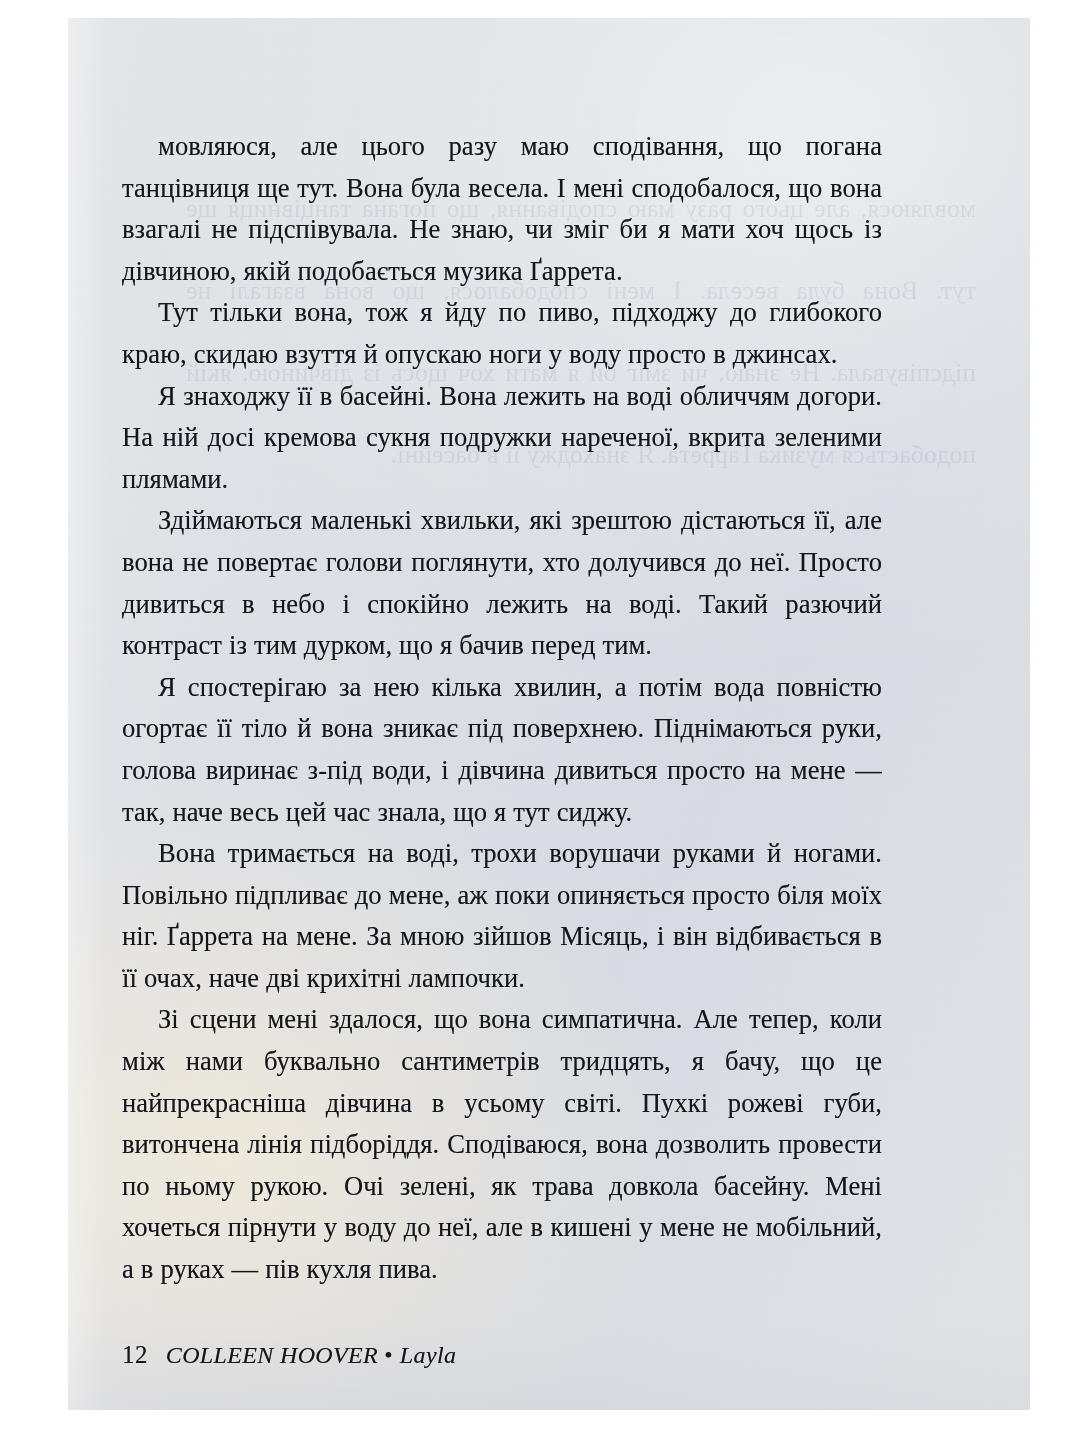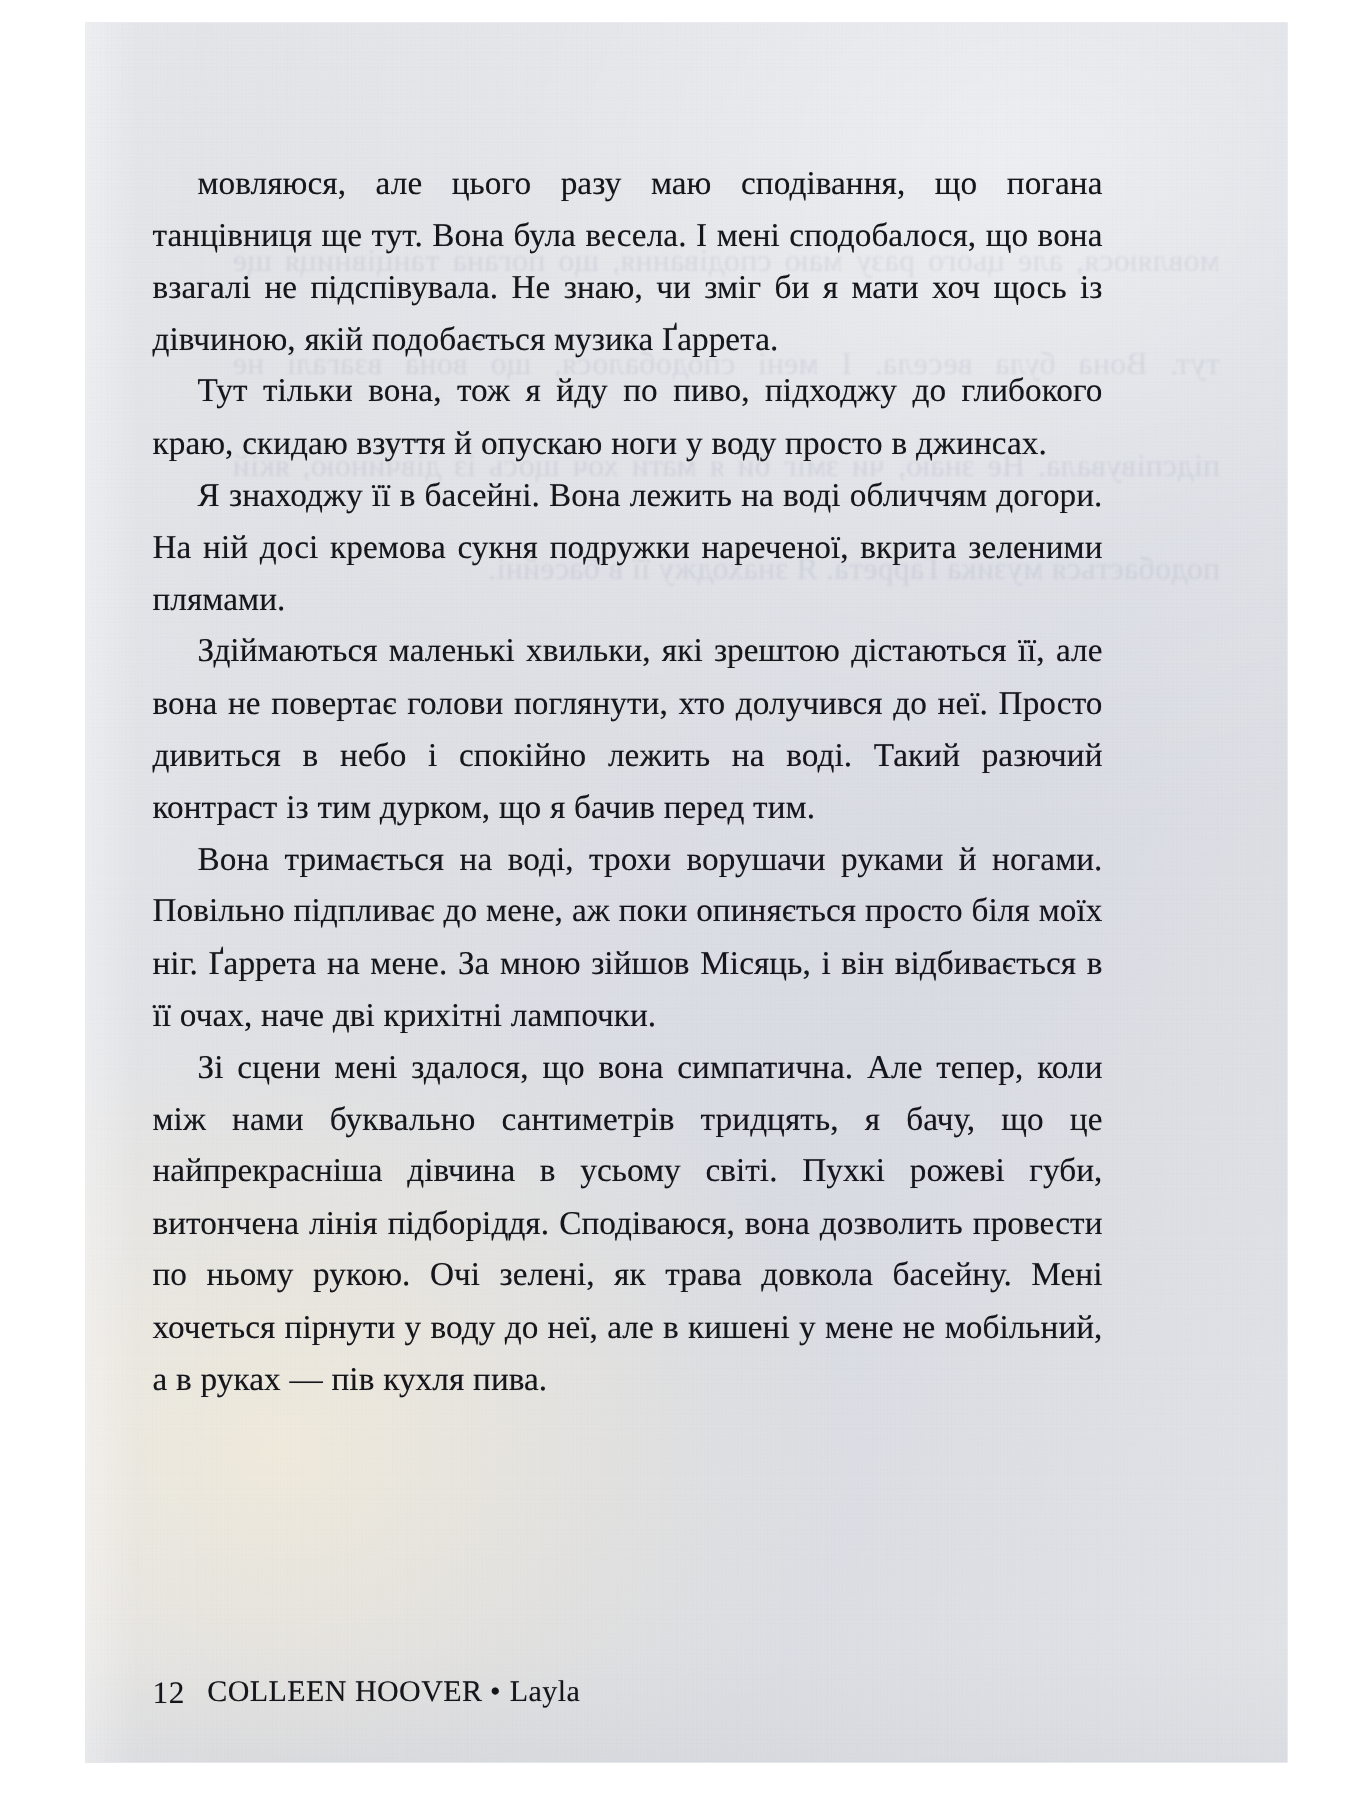--- a/index.html
+++ b/index.html
@@ -130,31 +130,32 @@
   .text-column, .page-footer {
     text-shadow: 0 0 0.55px rgba(20,22,28,0.42);
   }
 
   
   .page-footer {
     position: absolute;
     left: 122px;
     top: 1341px;
     display: flex;
-    align-items: flex-start;
+    align-items: center;
     color: #14161c;
   }
   .folio {
     font-size: 25px;
     letter-spacing: 0.4px;
   }
   .running-head {
     margin-left: 18px;
     font-size: 24px;
     letter-spacing: 0.35px;
+    font-style: italic;
   }
   .author-name { font-variant: normal; }
   .head-sep { margin: 0 7px 0 6px; }
   .book-title { }
 </style>
 </head>
 <body>
 
 <div id="screenshot">
 
@@ -166,20 +167,21 @@
     <div class="paper-grain"></div>
 
     <div class="showthrough">мовляюся, але цього разу маю сподівання, що погана танцівниця ще тут. Вона була весела. І мені сподобалося, що вона взагалі не підспівувала. Не знаю, чи зміг би я мати хоч щось із дівчиною, якій подобається музика Ґаррета. Я знаходжу її в басейні.</div>
   </div>
 
   <div class="text-column">
     <p class="body-par">мовляюся, але цього разу маю сподівання, що погана танцівниця ще тут. Вона була весела. І мені сподобалося, що вона взагалі не підспівувала. Не знаю, чи зміг би я мати хоч щось із дівчиною, якій подобається музика Ґаррета.</p>
     <p class="body-par">Тут тільки вона, тож я йду по пиво, підходжу до глибокого краю, скидаю взуття й опускаю ноги у воду просто в джинсах.</p>
     <p class="body-par">Я знаходжу її в басейні. Вона лежить на воді обличчям догори. На ній досі кремова сукня подружки нареченої, вкрита зеленими плямами.</p>
     <p class="body-par">Здіймаються маленькі хвильки, які зрештою дістаються її, але вона не повертає голови поглянути, хто долучився до неї. Просто дивиться в небо і спокійно лежить на воді. Такий разючий контраст із тим дурком, що я бачив перед тим.</p>
+    <p class="body-par">Я спостерігаю за нею кілька хвилин, а потім вода повністю огортає її тіло й вона зникає під поверхнею. Піднімаються руки, голова виринає з-під води, і дівчина дивиться просто на мене — так, наче весь цей час знала, що я тут сиджу.</p>
     <p class="body-par">Вона тримається на воді, трохи ворушачи руками й ногами. Повільно підпливає до мене, аж поки опиняється просто біля моїх ніг. Ґаррета на мене. За мною зійшов Місяць, і він відбивається в її очах, наче дві крихітні лампочки.</p>
     <p class="body-par">Зі сцени мені здалося, що вона симпатична. Але тепер, коли між нами буквально сантиметрів тридцять, я бачу, що це найпрекрасніша дівчина в усьому світі. Пухкі рожеві губи, витончена лінія підборіддя. Сподіваюся, вона дозволить провести по ньому рукою. Очі зелені, як трава довкола басейну. Мені хочеться пірнути у воду до неї, але в кишені у мене не мобільний, а в руках — пів кухля пива.</p>
   </div>
 
   <div class="page-footer">
     <span class="folio">12</span>
     <span class="running-head">
       <span class="author-name">COLLEEN HOOVER</span><span class="head-sep">•</span><span class="book-title">Layla</span>
     </span>
   </div>

